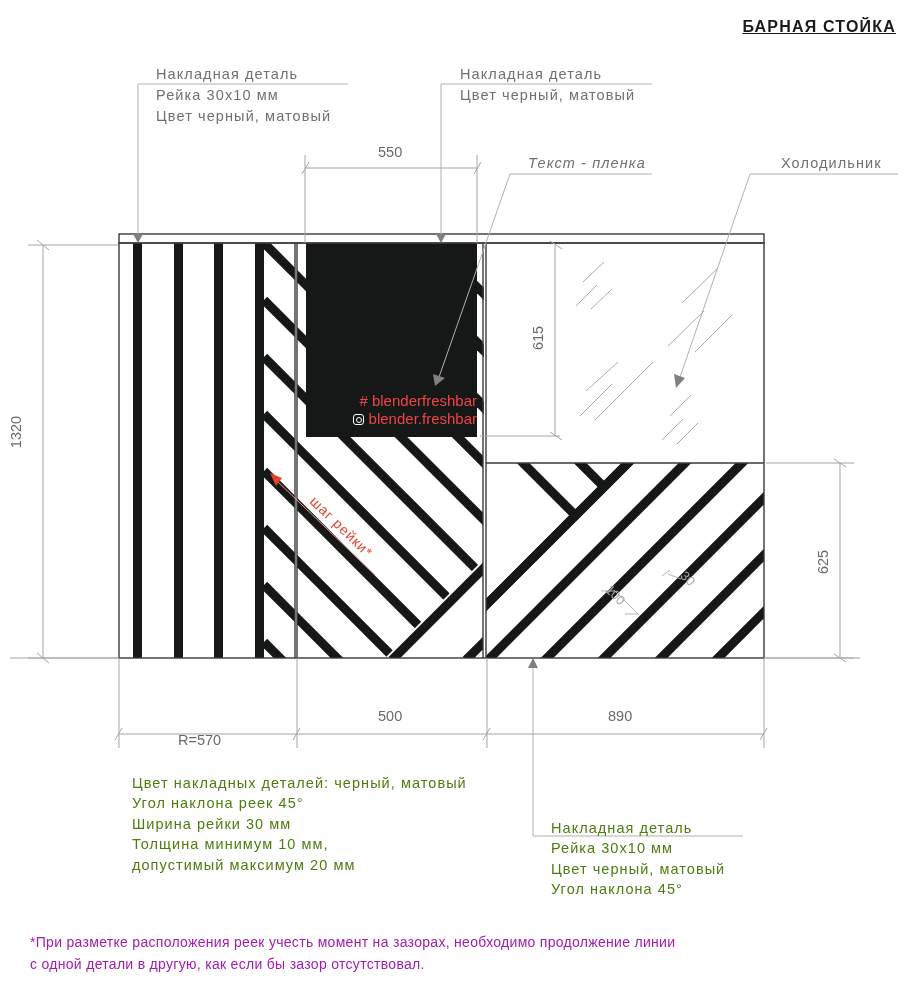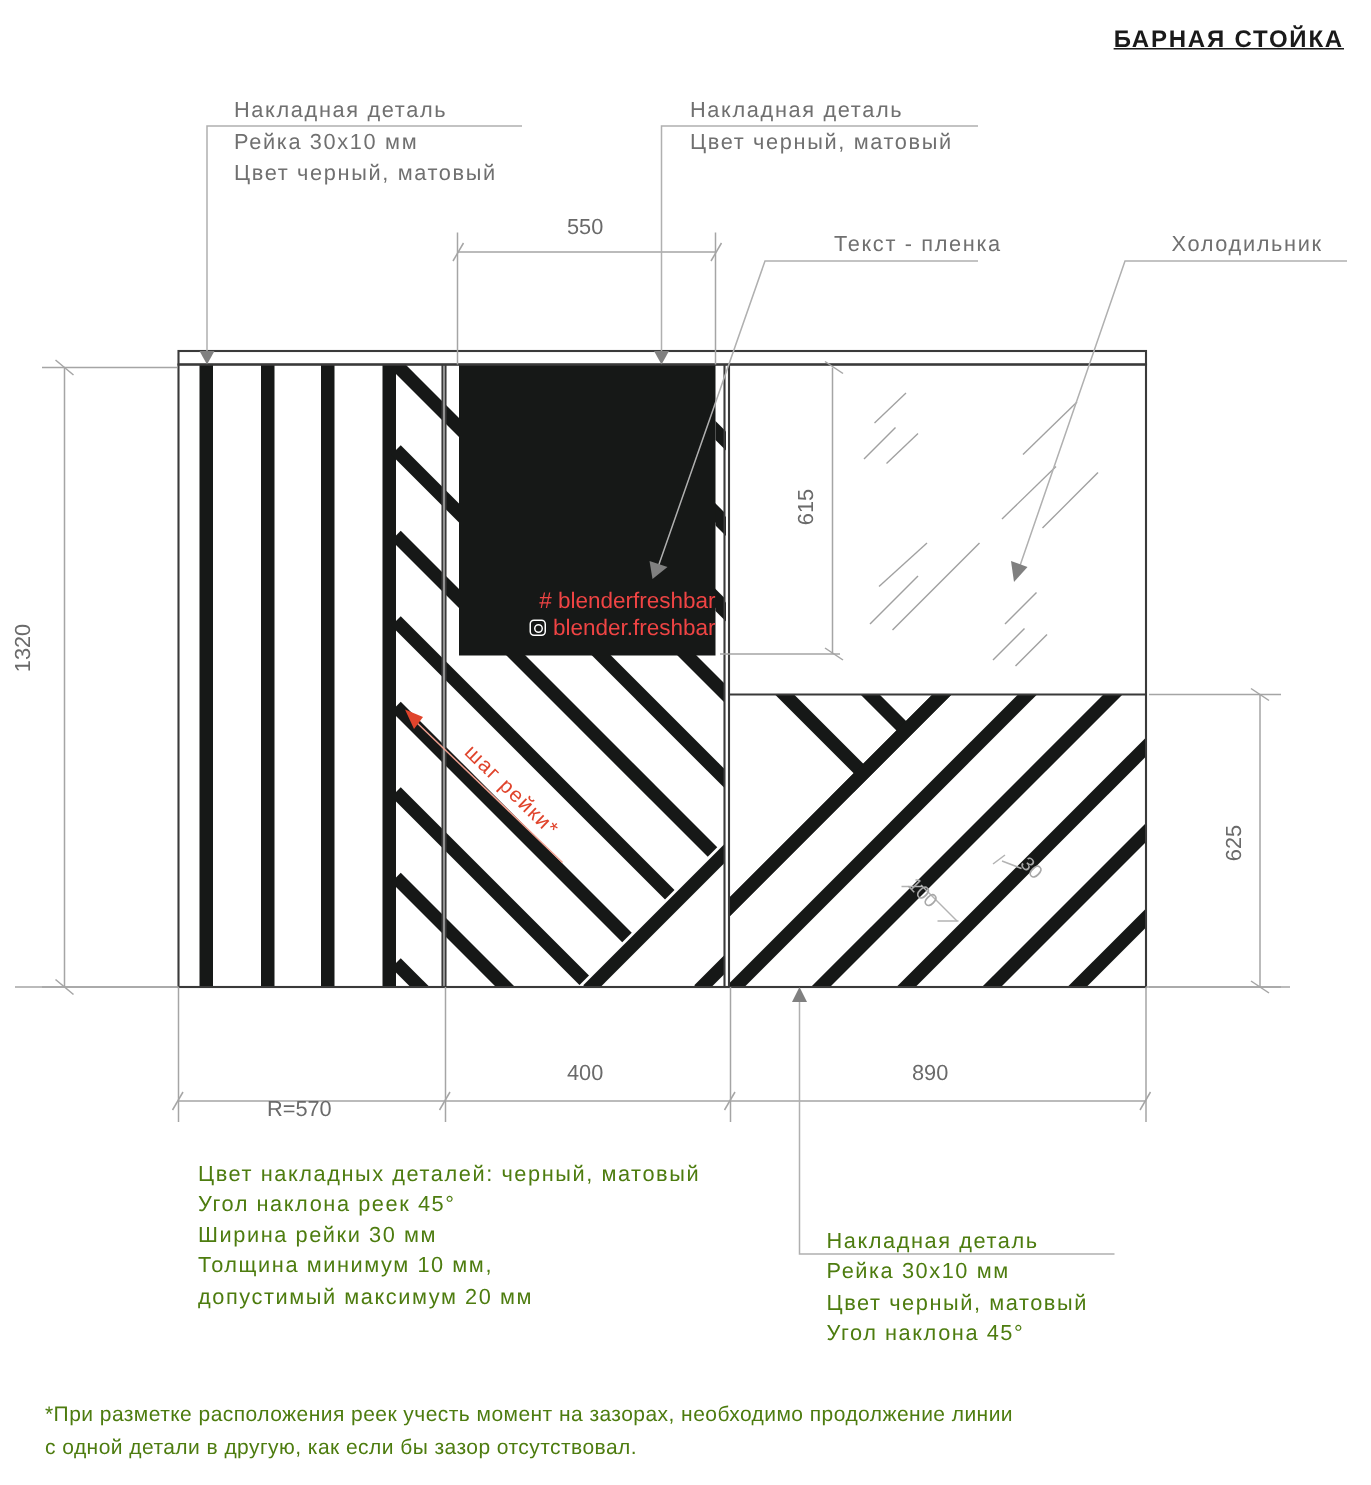--- a/index.html
+++ b/index.html
@@ -2,21 +2,21 @@
 <html><head>
   <meta charset="utf-8">
   <style>
     html, body { margin: 0; padding: 0; background: #ffffff; }
     body { width: 914px; height: 990px; position: relative; overflow: hidden;
            font-family: "Liberation Sans", "DejaVu Sans", sans-serif; }
     .abs { position: absolute; }
     .title { right: 18px; top: 18px; font-size: 16px; font-weight: bold; letter-spacing: 1.2px; color: #1a1a1a; text-decoration: underline; }
     .note { font-size: 14.5px; line-height: 18px; color: #707070; letter-spacing: 1.1px; white-space: nowrap; }
     .spec { font-size: 14.5px; line-height: 20.4px; color: #4d7c0f; letter-spacing: 1.05px; white-space: nowrap; }
-    .footnote { font-size: 14px; line-height: 22px; color: #4d7c0f; letter-spacing: 0.3px; white-space: nowrap; }
+    .footnote { font-size: 14px; line-height: 22px; color: #a21caf; letter-spacing: 0.3px; white-space: nowrap; }
     .dim { font-size: 14.5px; color: #6a6a6a; }
     svg.drawing { position: absolute; left: 0; top: 0; }
   </style>
 </head>
 <body>
 
 <div class="abs title">БАРНАЯ СТОЙКА</div>
 
 <svg class="drawing" width="914" height="990" viewBox="0 0 914 990" xmlns="http://www.w3.org/2000/svg">
   <defs>
@@ -210,40 +210,40 @@
   <div>Накладная деталь</div>
   <div style="margin-top:3px">Рейка 30х10 мм</div>
   <div style="margin-top:3px">Цвет черный, матовый</div>
 </div>
 
 <div class="abs note" style="left:460px; top:65px;">
   <div>Накладная деталь</div>
   <div style="margin-top:3px">Цвет черный, матовый</div>
 </div>
 
-<div class="abs note" style="left:556px; top:154px;">Текст - пленка</div>
+<div class="abs note" style="left:528px; top:154px;font-style:italic;">Текст - пленка</div>
 
 <div class="abs note" style="left:781px; top:154px;">Холодильник</div>
 
 <div class="abs" style="left:306px; top:392px; width:171px; text-align:right; color:#ef4444; font-size:15px; line-height:18px;">
   <div># blenderfreshbar</div>
   <div>
     <span style="display:inline-block; width:11px; height:11px; border:1.6px solid #fff; border-radius:3px; position:relative; vertical-align:-1px; box-sizing:border-box;">
       <span style="position:absolute; left:2px; top:2px; width:4px; height:4px; border:1.3px solid #fff; border-radius:50%;"></span>
     </span>
     <span>blender.freshbar</span>
   </div>
 </div>
 
 <div class="abs dim" style="left:378px; top:144px;">550</div>
 <div class="abs dim" style="left:8px; top:452px; transform:rotate(-90deg); transform-origin:left top; width:40px; text-align:center;"><span>1320</span></div>
 <div class="abs dim" style="left:530px; top:358px; transform:rotate(-90deg); transform-origin:left top; width:40px; text-align:center;"><span>615</span></div>
 <div class="abs dim" style="left:815px; top:582px; transform:rotate(-90deg); transform-origin:left top; width:40px; text-align:center;"><span>625</span></div>
 <div class="abs dim" style="left:178px; top:732px;">R=570</div>
-<div class="abs dim" style="left:378px; top:708px;">400</div>
+<div class="abs dim" style="left:378px; top:708px;">500</div>
 <div class="abs dim" style="left:608px; top:708px;">890</div>
 
 <div class="abs" style="left:613px; top:582px; font-size:13px; color:#a8a8a8; transform:rotate(45deg); transform-origin:left top;">100</div>
 <div class="abs" style="left:688px; top:568px; font-size:13px; color:#a8a8a8; transform:rotate(45deg); transform-origin:left top;">30</div>
 
 <div class="abs" style="left:318px; top:493px; font-size:14px; color:#e0442c; letter-spacing:1px; transform:rotate(44deg); transform-origin:left top; white-space:nowrap;">шаг рейки*</div>
 
 <div class="abs spec" style="left:132px; top:773px;">
   <div>Цвет накладных деталей: черный, матовый</div>
   <div>Угол наклона реек 45°</div>

